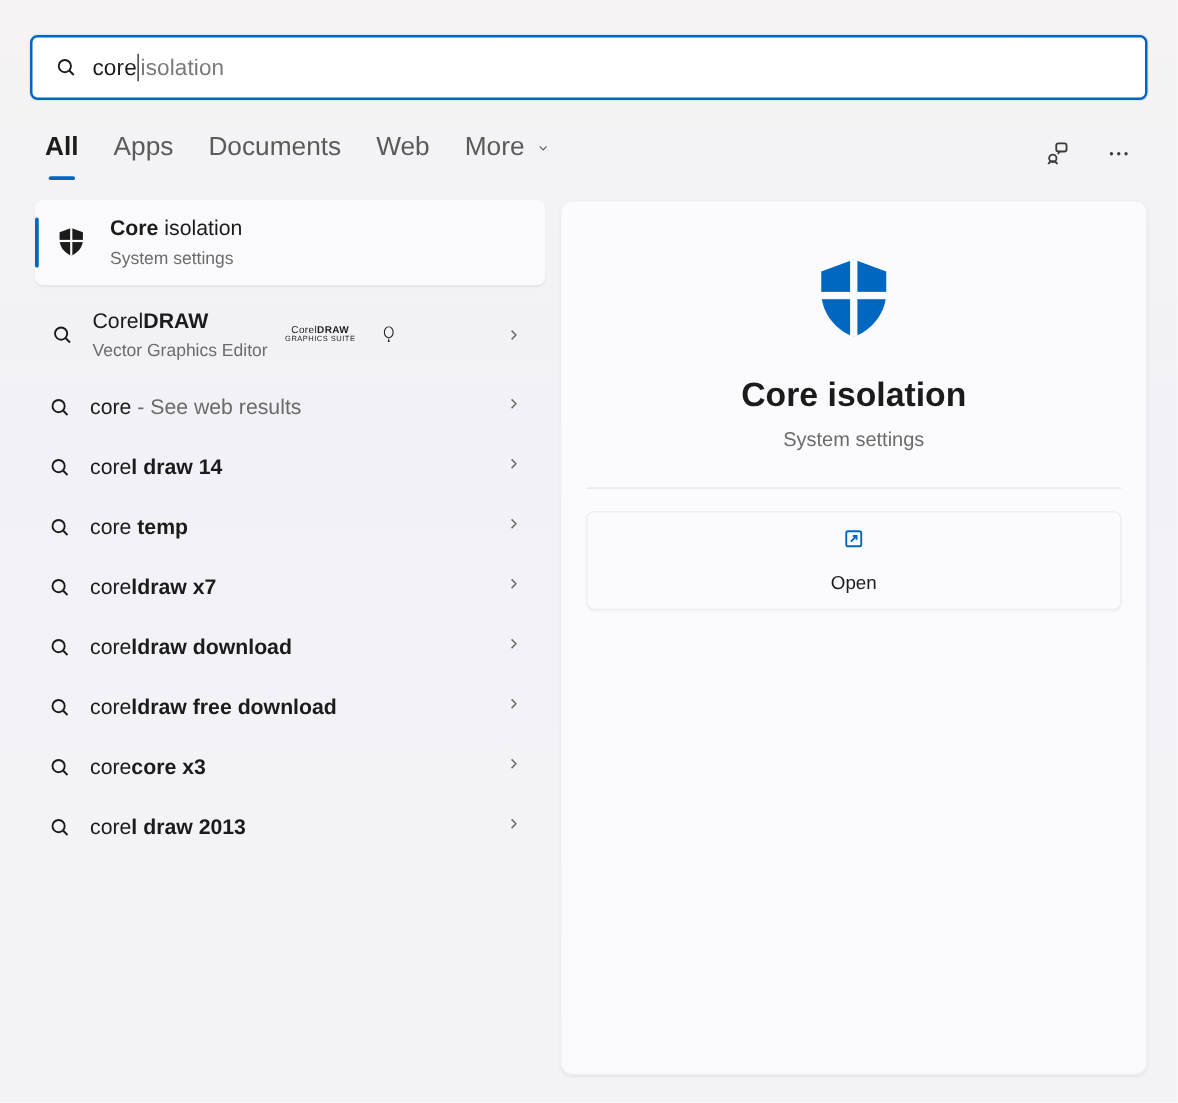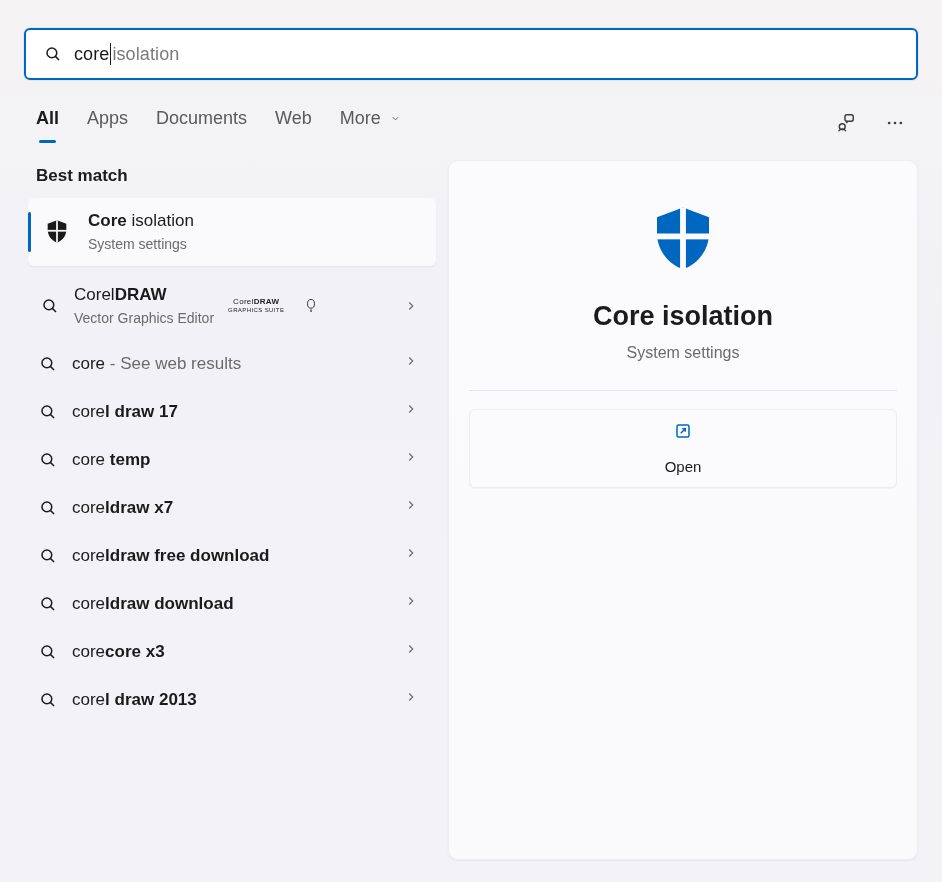--- a/index.html
+++ b/index.html
@@ -20,21 +20,21 @@
     align-items: center;
     padding: 0 12px 0 18px;
     box-shadow: 0 0 0 1px rgba(0,103,192,0.07);
   }
   .search-box .icon-search { width: 18px; height: 18px; color: #1b1b1b; flex-shrink:0;}
   .search-text { padding-left: 12px; font-size: 18px; letter-spacing: 0.1px; display:flex; align-items:center; position:relative;}
   .search-typed { color: #1b1b1b; }
   .caret { width: 1px; height: 22px; background: #1b1b1b; display:inline-block; margin: 0 1px;}
   .search-ghost { color: #7a7a7a; }
   .tabs-row { display: flex; align-items: center; margin-top: 24px; padding: 0 12px; height: 38px; }
-  .tabs { display: flex; gap: 28px; font-size: 18px; color: #5a5a5a; }
+  .tabs { display: flex; gap: 28px; font-size: 21px; color: #5a5a5a; }
   .tab { cursor: pointer; position: relative; padding: 2px 0 12px 0;}
   .tab.active { color: #1b1b1b; font-weight: 600; }
   .tab.active::after { content:""; position:absolute; left: 3px; right: 3px; bottom: -2px; height: 3px; background:#0067c0; border-radius: 2px;}
   .tab .chev { display:inline-block; margin-left:4px;}
   .tabs-right { margin-left: auto; display: flex; gap: 28px; align-items: center; color:#3b3b3b;}
   .tabs-right .iconbtn { width: 22px; height: 22px; display:flex; align-items:center; justify-content:center; cursor:pointer;}
   .main { display: flex; gap: 12px; margin-top: 18px; }
   .left { width: 412px; flex-shrink:0; padding-left: 12px;}
   .right {
     flex: 1;
@@ -137,21 +137,20 @@
             <circle cx="12" cy="12" r="1.6"></circle>
             <circle cx="19" cy="12" r="1.6"></circle>
           </svg>
       </div>
     </div>
   </div>
 
   <div class="main">
     <div class="left">
 
-      <div class="section-head">Best match</div>
 
       <div class="result-item selected">
         <div class="result-icon">
           <svg width="28" height="28" viewBox="0 0 24 24">
             <path fill="#1b1b1b" d="M12 2l8 3v5c0 5-3.4 9.4-8 11-4.6-1.6-8-6-8-11V5l8-3z"></path>
             <rect x="11.25" y="2" width="1.5" height="19" fill="#fafafc"></rect>
             <rect x="3.5" y="10.2" width="17" height="1.5" fill="#fafafc"></rect>
           </svg>
         </div>
         <div class="result-text">
@@ -208,21 +207,21 @@
               </svg>
             </div>
           </div>
           <div class="web-item">
             <div class="result-icon small">
               <svg width="18" height="18" viewBox="0 0 24 24" fill="none" stroke="currentColor" stroke-width="2">
                 <circle cx="10.5" cy="10.5" r="6.5"></circle>
                 <line x1="20" y1="20" x2="15.2" y2="15.2"></line>
               </svg>
             </div>
-            <div class="title-line"><span>core</span><span class="bold">l draw 17</span><span></span></div>
+            <div class="title-line"><span>core</span><span class="bold">l draw 14</span><span></span></div>
             <div class="item-chevron">
               <svg width="14" height="14" viewBox="0 0 24 24" fill="none" stroke="currentColor" stroke-width="2">
                 <polyline points="9 6 15 12 9 18"></polyline>
               </svg>
             </div>
           </div>
           <div class="web-item">
             <div class="result-icon small">
               <svg width="18" height="18" viewBox="0 0 24 24" fill="none" stroke="currentColor" stroke-width="2">
                 <circle cx="10.5" cy="10.5" r="6.5"></circle>
@@ -250,35 +249,35 @@
               </svg>
             </div>
           </div>
           <div class="web-item">
             <div class="result-icon small">
               <svg width="18" height="18" viewBox="0 0 24 24" fill="none" stroke="currentColor" stroke-width="2">
                 <circle cx="10.5" cy="10.5" r="6.5"></circle>
                 <line x1="20" y1="20" x2="15.2" y2="15.2"></line>
               </svg>
             </div>
+            <div class="title-line"><span>core</span><span class="bold">ldraw download</span><span></span></div>
+            <div class="item-chevron">
+              <svg width="14" height="14" viewBox="0 0 24 24" fill="none" stroke="currentColor" stroke-width="2">
+                <polyline points="9 6 15 12 9 18"></polyline>
+              </svg>
+            </div>
+          </div>
+          <div class="web-item">
+            <div class="result-icon small">
+              <svg width="18" height="18" viewBox="0 0 24 24" fill="none" stroke="currentColor" stroke-width="2">
+                <circle cx="10.5" cy="10.5" r="6.5"></circle>
+                <line x1="20" y1="20" x2="15.2" y2="15.2"></line>
+              </svg>
+            </div>
             <div class="title-line"><span>core</span><span class="bold">ldraw free download</span><span></span></div>
-            <div class="item-chevron">
-              <svg width="14" height="14" viewBox="0 0 24 24" fill="none" stroke="currentColor" stroke-width="2">
-                <polyline points="9 6 15 12 9 18"></polyline>
-              </svg>
-            </div>
-          </div>
-          <div class="web-item">
-            <div class="result-icon small">
-              <svg width="18" height="18" viewBox="0 0 24 24" fill="none" stroke="currentColor" stroke-width="2">
-                <circle cx="10.5" cy="10.5" r="6.5"></circle>
-                <line x1="20" y1="20" x2="15.2" y2="15.2"></line>
-              </svg>
-            </div>
-            <div class="title-line"><span>core</span><span class="bold">ldraw download</span><span></span></div>
             <div class="item-chevron">
               <svg width="14" height="14" viewBox="0 0 24 24" fill="none" stroke="currentColor" stroke-width="2">
                 <polyline points="9 6 15 12 9 18"></polyline>
               </svg>
             </div>
           </div>
           <div class="web-item">
             <div class="result-icon small">
               <svg width="18" height="18" viewBox="0 0 24 24" fill="none" stroke="currentColor" stroke-width="2">
                 <circle cx="10.5" cy="10.5" r="6.5"></circle>

